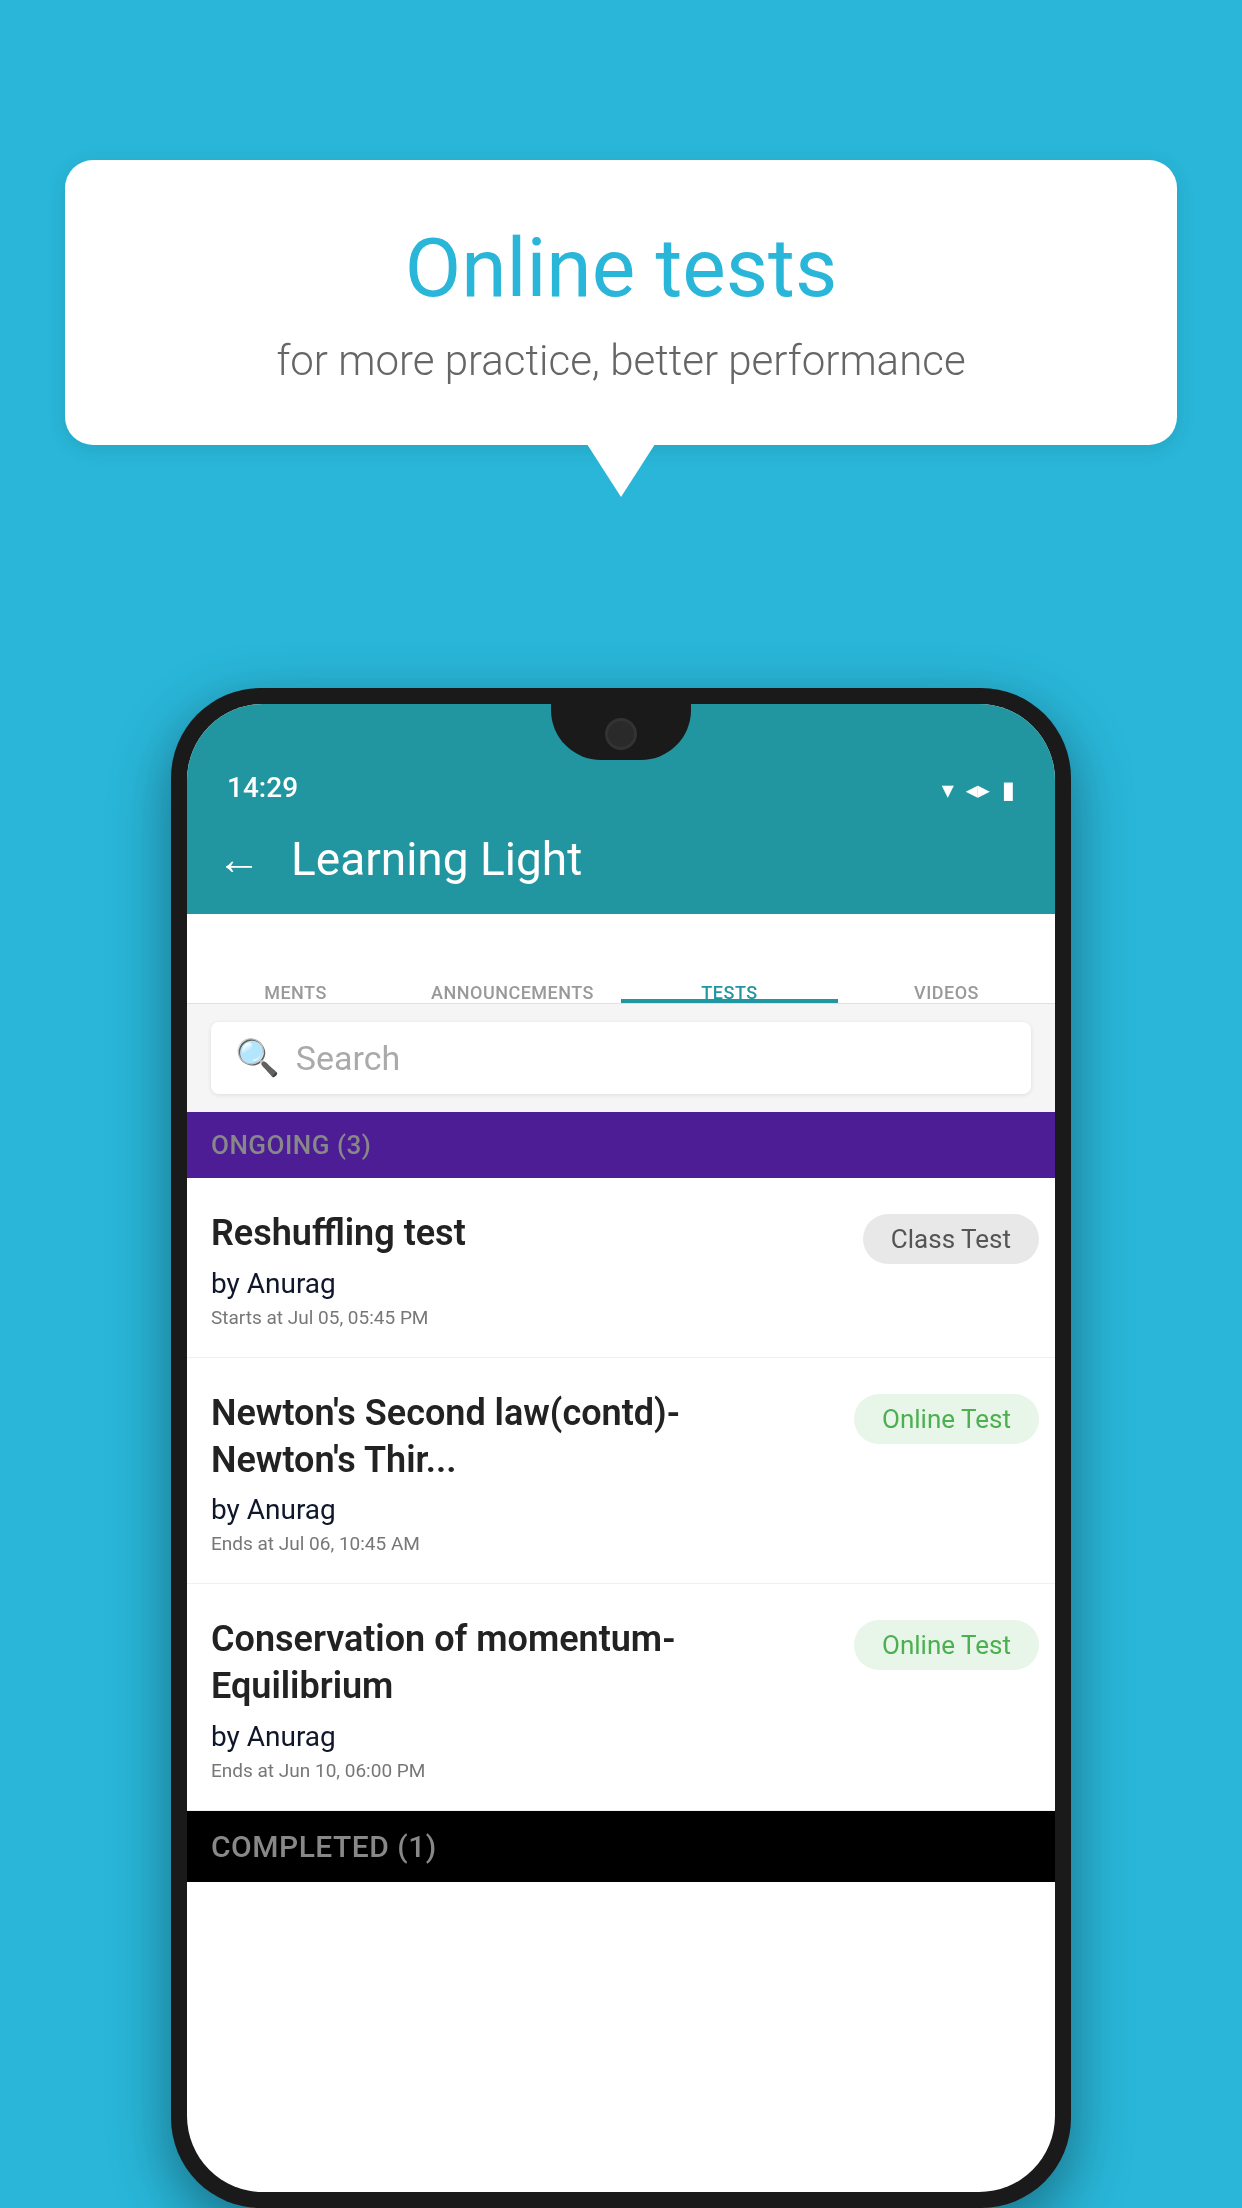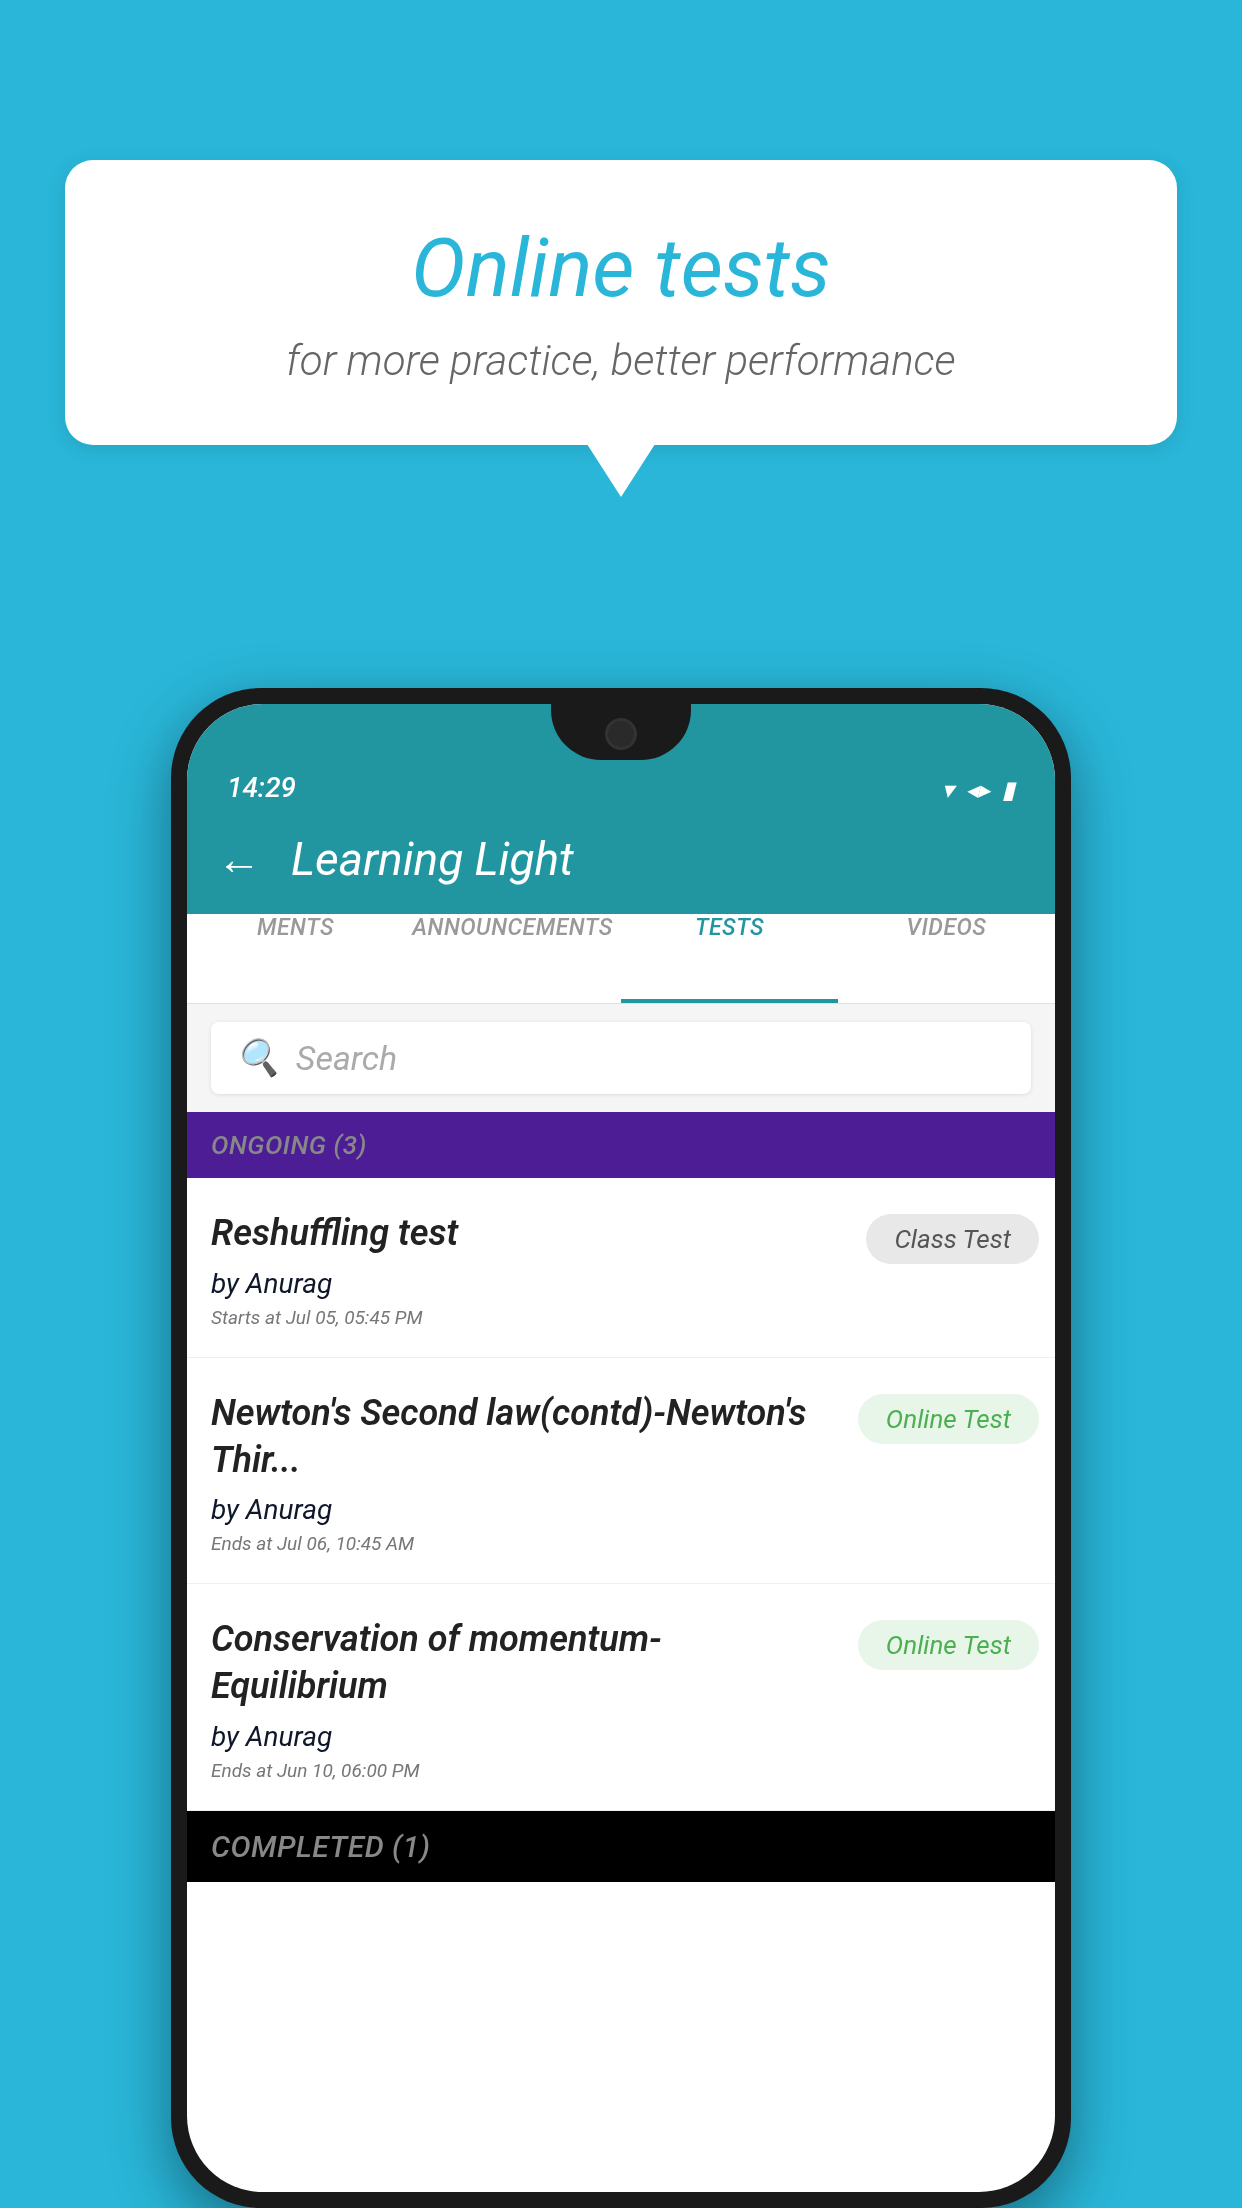--- a/index.html
+++ b/index.html
@@ -1,15 +1,15 @@
 <!DOCTYPE html>
 <html><head>
   <meta charset="utf-8">
   <style>
-    * { margin: 0; padding: 0; box-sizing: border-box; font-style: italic; }
+    * { margin: 0; padding: 0; box-sizing: border-box; }
 
     body {
       width: 1242px;
       height: 2208px;
       background-color: #29b6d8;
       font-family: 'Roboto', Arial, sans-serif;
       overflow: hidden;
       position: relative;
     }
 
@@ -165,23 +165,23 @@
       background: white;
       height: 90px;
       display: flex;
       align-items: stretch;
       border-bottom: 1px solid #e0e0e0;
     }
 
     .tab-item {
       flex: 1;
       display: flex;
-      align-items: flex-start;
+      align-items: flex-end;
       justify-content: center;
-      font-size: 23px;
+      font-size: 18px;
       font-weight: 500;
       color: #999;
       letter-spacing: 0.5px;
       position: relative;
       cursor: pointer;
     }
 
     .tab-item.active {
       color: #2196a0;
     }

